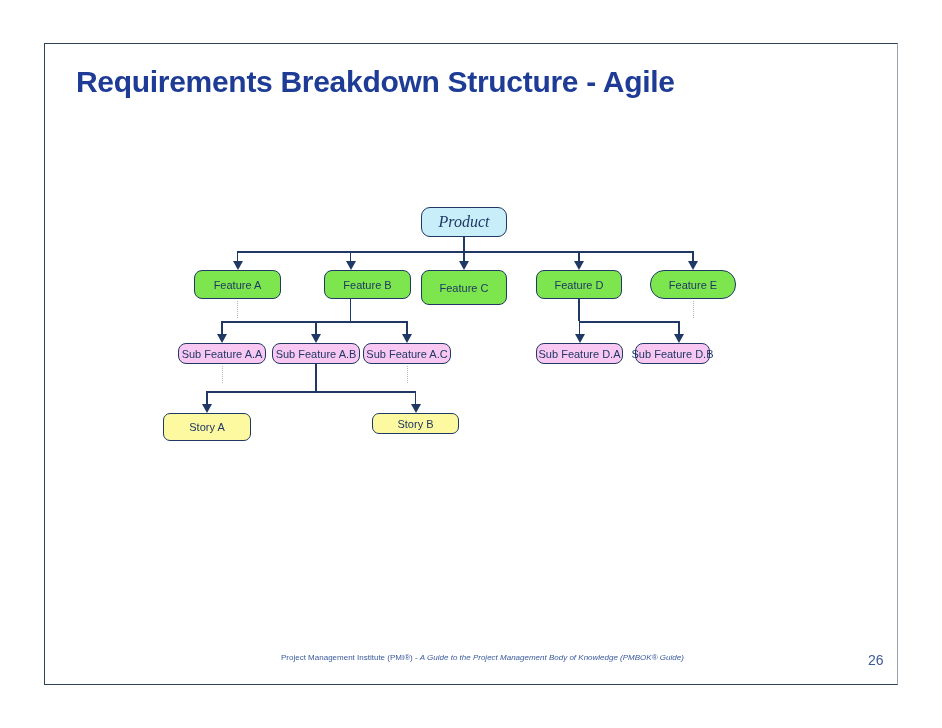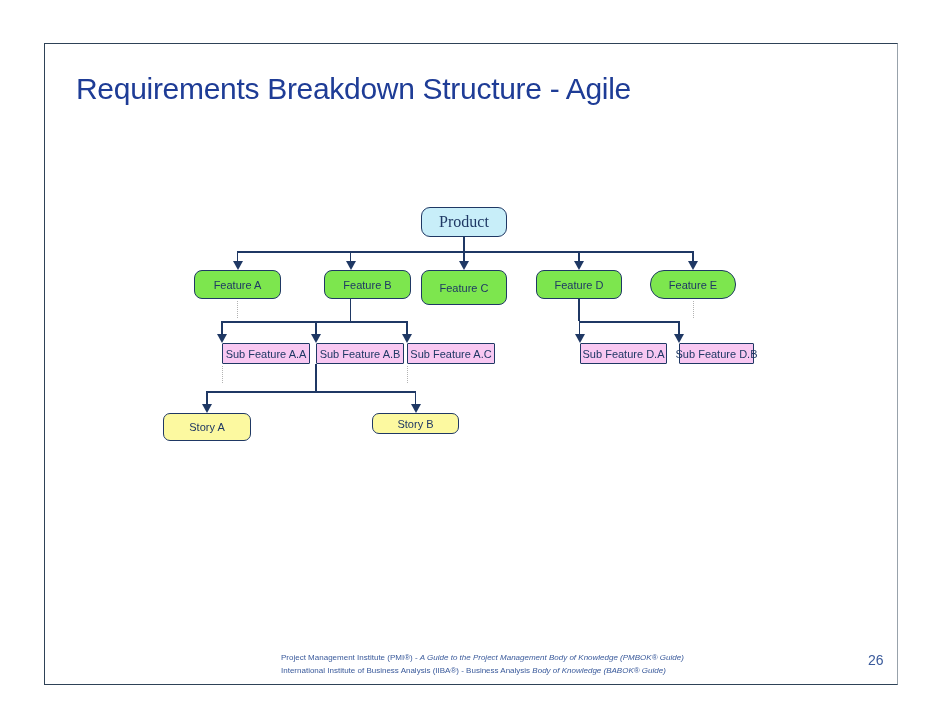--- a/index.html
+++ b/index.html
@@ -8,31 +8,31 @@
     font-family:"Liberation Sans",sans-serif;
     --title-color:#1e3c96;--border-color:#1f3864;--line-color:#1f3864;
     --dotted-color:#b3b3b3;--footer-color:#3a5a9b;
     --product-fill:#c8eef9;--feature-fill:#7de64e;--subfeature-fill:#f8c8f2;--story-fill:#fcf9a0;
   }
   .slide{
     position:absolute;left:44px;top:43px;width:852px;height:640px;background:#ffffff;
     border:1px solid #2e4257;border-right-color:#98a2ab;
   }
   .title{
-    position:absolute;left:75px;top:64px;font-size:30px;font-weight:normal;
-    color:var(--title-color);letter-spacing:-0.3px;white-space:nowrap;margin-top:7px;
+    position:absolute;left:75px;top:64px;font-size:30px;font-weight:bold;
+    color:var(--title-color);letter-spacing:-0.3px;white-space:nowrap;
   }
   .node{
     position:absolute;box-sizing:border-box;border:1.5px solid var(--border-color);
     border-radius:8px;display:flex;align-items:center;justify-content:center;
     color:#1f3864;white-space:nowrap;
   }
   .node.product{background:var(--product-fill);font-family:"Liberation Serif",serif;font-size:16px;border-radius:9px;}
   .node.feature{background:var(--feature-fill);font-size:11px;}
-  .node.sub{background:var(--subfeature-fill);font-size:11px;border-radius:1px;margin-left:44px;}
+  .node.sub{background:var(--subfeature-fill);font-size:11px;border-radius:8px;}
   .node.story{background:var(--story-fill);font-size:11px;border-radius:7px;}
   .hline{position:absolute;height:1.5px;background:var(--line-color);}
   .vline{position:absolute;width:1.5px;background:var(--line-color);}
   .vdot{position:absolute;width:0;border-left:1px dotted var(--dotted-color);}
   .arrow{
     position:absolute;width:0;height:0;
     border-left:5px solid transparent;border-right:5px solid transparent;
     border-top:9px solid var(--line-color);
   }
   .footer{
@@ -46,21 +46,21 @@
 </style>
 </head>
 <body>
 
 <div class="page" style="--title-color: #1e3c96; --border-color: #1f3864; --line-color: #1f3864; --dotted-color: #b3b3b3; --footer-color: #3a5a9b; --product-fill: #c8eef9; --feature-fill: #7de64e; --subfeature-fill: #f8c8f2; --story-fill: #fcf9a0;">
   <div class="slide">
 
     <div class="title" style="left:31px;top:21px;">Requirements Breakdown Structure - Agile</div>
   </div>
 
-  <div class="node product" style="left:421px;top:207px;width:86px;height:30px;">Product</div>
+  <div class="node product" style="left:421px;top:207px;width:86px;height:30px;font-style:italic;">Product</div>
 
   <div class="vline" style="left:463px;top:236px;height:15px;"></div>
   <div class="hline" style="left:237px;top:251px;width:456px;"></div>
   <div class="vline" style="left:236.75px;top:251px;height:11px;"></div>
   <div class="arrow" style="left:232.5px;top:261px;"></div>
   <div class="vline" style="left:349.75px;top:251px;height:11px;"></div>
   <div class="arrow" style="left:345.5px;top:261px;"></div>
   <div class="vline" style="left:463.25px;top:251px;height:11px;"></div>
   <div class="arrow" style="left:459px;top:261px;"></div>
   <div class="vline" style="left:578.25px;top:251px;height:11px;"></div>
@@ -107,17 +107,16 @@
   <div class="vline" style="left:206.25px;top:391px;height:13px;"></div>
   <div class="arrow" style="left:202px;top:404px;"></div>
   <div class="vline" style="left:414.75px;top:391px;height:13px;"></div>
   <div class="arrow" style="left:410.5px;top:404px;"></div>
 
   <div class="node story" style="left:163px;top:413px;width:88px;height:28px;">Story A</div>
   <div class="node story" style="left:372px;top:413px;width:87px;height:21px;">Story B</div>
 
   <div class="footer">
     <div><span>Project Management Institute (PMI®)  - </span><span class="it">A Guide to the Project Management Body of Knowledge (PMBOK® Guide)</span></div>
-    <div><span>International Institute of Business Analysis (IIBA®)  - Business Analysis </span><span class="it">Body of Knowledge (BABOK® Guide)</span></div>
   </div>
 
   <div class="pagenum">26</div>
 </div>
 
 </body></html>

